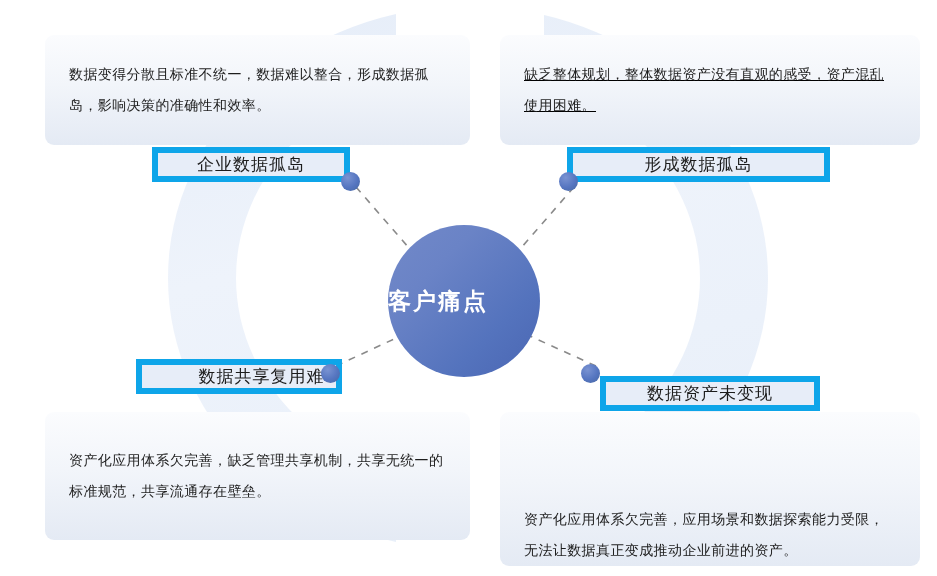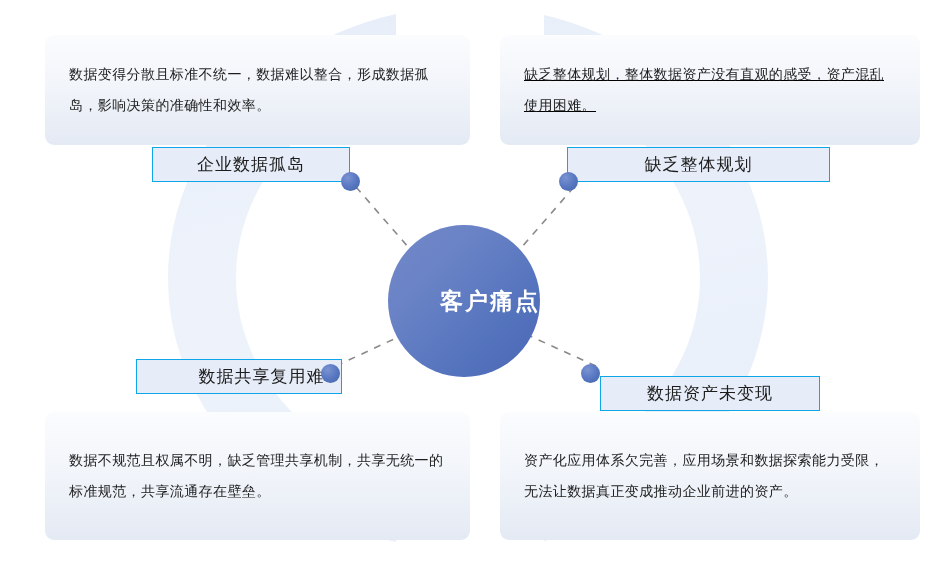--- a/index.html
+++ b/index.html
@@ -40,21 +40,21 @@
   .center-node {
     position: absolute;
     left: 388px;
     top: 225px;
     width: 152px;
     height: 152px;
     border-radius: 50%;
     background: linear-gradient(135deg, #7289c9 0%, #6a83c6 30%, #5473bd 70%, #4a66b3 100%);
     display: flex;
     align-items: center;
-    justify-content: flex-end;
+    justify-content: flex-start;
   }
   .center-node-label {
     color: #ffffff;
     font-size: 23px;
     font-weight: bold;
     letter-spacing: 2px;
     white-space: nowrap;
   }
 
   
@@ -64,21 +64,21 @@
     height: 19px;
     border-radius: 50%;
     background: radial-gradient(circle at 35% 30%, #7a93d2 0%, #5575c0 55%, #47679f 100%);
   }
 
   
   .pill {
     position: absolute;
     box-sizing: border-box;
     background: #e7edf8;
-    border: 1px solid #0ea5e9;
+    border: 6px solid #0ea5e9;
     display: flex;
     align-items: center;
     justify-content: center;
     height: 35px;
   }
   .pill-label {
     font-size: 17px;
     color: #1c1c1c;
     letter-spacing: 1px;
     white-space: nowrap;
@@ -98,21 +98,21 @@
     line-height: 31px;
     color: #1d1d1d;
     padding: 0 24px;
     letter-spacing: 0.4px;
   }
 
   
   #card-top-left     { left: 45px;  top: 35px;  width: 425px; height: 110px; }
   #card-top-right    { left: 500px; top: 35px;  width: 420px; height: 110px; text-decoration: underline; }
   #card-bottom-left  { left: 45px;  top: 412px; width: 425px; height: 128px; }
-  #card-bottom-right { left: 500px; top: 412px; width: 420px; height: 128px; }
+  #card-bottom-right { left: 500px; top: 412px; width: 420px; height: 154px; align-items: flex-end; }
 
   #pill-top-left     { left: 152px; top: 147px; width: 198px; }
   #pill-top-right    { left: 567px; top: 147px; width: 263px; }
   #pill-bottom-left  { left: 136px; top: 359px; width: 206px; padding-left: 45px; }
   #pill-bottom-right { left: 600px; top: 376px; width: 220px; }
 
   #dot-top-left      { left: 341px; top: 172px; }
   #dot-top-right     { left: 559px; top: 172px; }
   #dot-bottom-left   { left: 321px; top: 364px; }
   #dot-bottom-right  { left: 581px; top: 364px; }
@@ -158,29 +158,29 @@
   </div>
   <div class="pill" id="pill-top-left">
     <span class="pill-label">企业数据孤岛</span>
   </div>
   <div class="node-dot" id="dot-top-left"></div>
 
   <div class="card" id="card-top-right">
     <div class="card-text">缺乏整体规划，整体数据资产没有直观的感受，资产混乱使用困难。</div>
   </div>
   <div class="pill" id="pill-top-right">
-    <span class="pill-label">缺乏整体规划</span>
+    <span class="pill-label">形成数据孤岛</span>
   </div>
   <div class="node-dot" id="dot-top-right"></div>
 
   <div class="pill" id="pill-bottom-left">
     <span class="pill-label">数据共享复用难</span>
   </div>
   <div class="card" id="card-bottom-left">
-    <div class="card-text">数据不规范且权属不明，缺乏管理共享机制，共享无统一的标准规范，共享流通存在壁垒。</div>
+    <div class="card-text">资产化应用体系欠完善，缺乏管理共享机制，共享无统一的标准规范，共享流通存在壁垒。</div>
   </div>
   <div class="node-dot" id="dot-bottom-left"></div>
 
   <div class="pill" id="pill-bottom-right">
     <span class="pill-label">数据资产未变现</span>
   </div>
   <div class="card" id="card-bottom-right">
     <div class="card-text">资产化应用体系欠完善，应用场景和数据探索能力受限，无法让数据真正变成推动企业前进的资产。</div>
   </div>
   <div class="node-dot" id="dot-bottom-right"></div>

